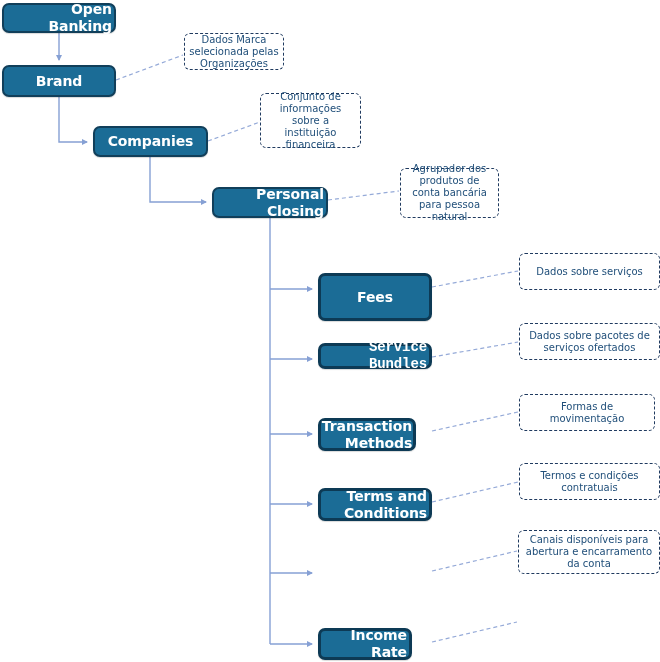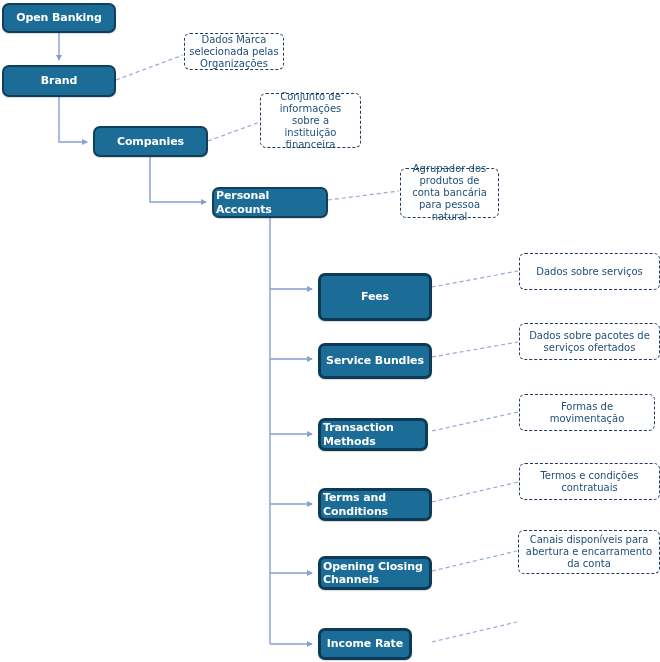--- a/index.html
+++ b/index.html
@@ -22,24 +22,24 @@
   }
   .node {
     position: absolute;
     box-sizing: border-box;
     background: var(--node-fill, #1b6c96);
     border: 2px solid var(--node-border, #113f5a);
     border-radius: 7px;
     display: flex;
     align-items: center;
     justify-content: center;
-    text-align: left;
+    text-align: right;
     color: var(--node-text, #ffffff);
     font-weight: bold;
-    font-size: 11px;
+    font-size: 14px;
     letter-spacing: -0.1px;
     line-height: 1.2;
     padding: 1px 2px;
     box-shadow: 0 1px 1px rgba(0,0,0,0.15);
   }
   .node.child {
     border-width: 3px;
     border-color: var(--child-node-border, #0d3a55);
   }
   .note {
@@ -92,26 +92,25 @@
       <path d="M432,431 L518,412"></path>
       <path d="M432,502 L518,482"></path>
       <path d="M432,571 L517,551"></path>
       <path d="M432,642 L517,622"></path>
     </g>
   </svg>
 
   <div class="node" style="left:2px;   top:3px;   width:114px; height:30px;">Open Banking</div>
   <div class="node" style="left:2px;   top:65px;  width:114px; height:32px;">Brand</div>
   <div class="node" style="left:93px;  top:126px; width:115px; height:31px;">Companies</div>
-  <div class="node" style="left:212px; top:187px; width:116px; height:31px;">Personal Accounts</div>
+  <div class="node" style="left:212px; top:187px; width:116px; height:31px;">Personal Closing</div>
   <div class="node child" style="left:318px; top:273px; width:114px; height:48px;">Fees</div>
-  <div class="node child" style="left:318px; top:343px; width:114px; height:36px;">Service Bundles</div>
-  <div class="node child" style="left:318px; top:418px; width:110px; height:33px;">Transaction Methods</div>
+  <div class="node child" style="left:318px; top:343px; width:114px; height:26px;font-family:Liberation Mono, monospace;">Service Bundles</div>
+  <div class="node child" style="left:318px; top:418px; width:98px; height:33px;">Transaction Methods</div>
   <div class="node child" style="left:318px; top:488px; width:114px; height:33px;">Terms and Conditions</div>
-  <div class="node child" style="left:318px; top:556px; width:114px; height:34px;">Opening Closing Channels</div>
   <div class="node child" style="left:318px; top:628px; width:94px; height:32px;">Income Rate</div>
 
   <div class="note" style="left:184px; top:33px;  width:100px; height:37px;">Dados Marca selecionada pelas Organizações</div>
   <div class="note" style="left:260px; top:93px;  width:101px; height:55px;">Conjunto de informações sobre a instituição financeira</div>
   <div class="note" style="left:400px; top:168px; width:99px;  height:50px;">Agrupador dos produtos de conta bancária para pessoa natural</div>
   <div class="note" style="left:519px; top:253px; width:141px; height:37px;">Dados sobre serviços</div>
   <div class="note" style="left:519px; top:323px; width:141px; height:37px;">Dados sobre pacotes de serviços ofertados</div>
   <div class="note" style="left:519px; top:394px; width:136px; height:37px;">Formas de movimentação</div>
   <div class="note" style="left:519px; top:463px; width:141px; height:37px;">Termos e condições contratuais</div>
   <div class="note" style="left:518px; top:530px; width:142px; height:44px;">Canais disponíveis para abertura e encarramento da conta</div>

